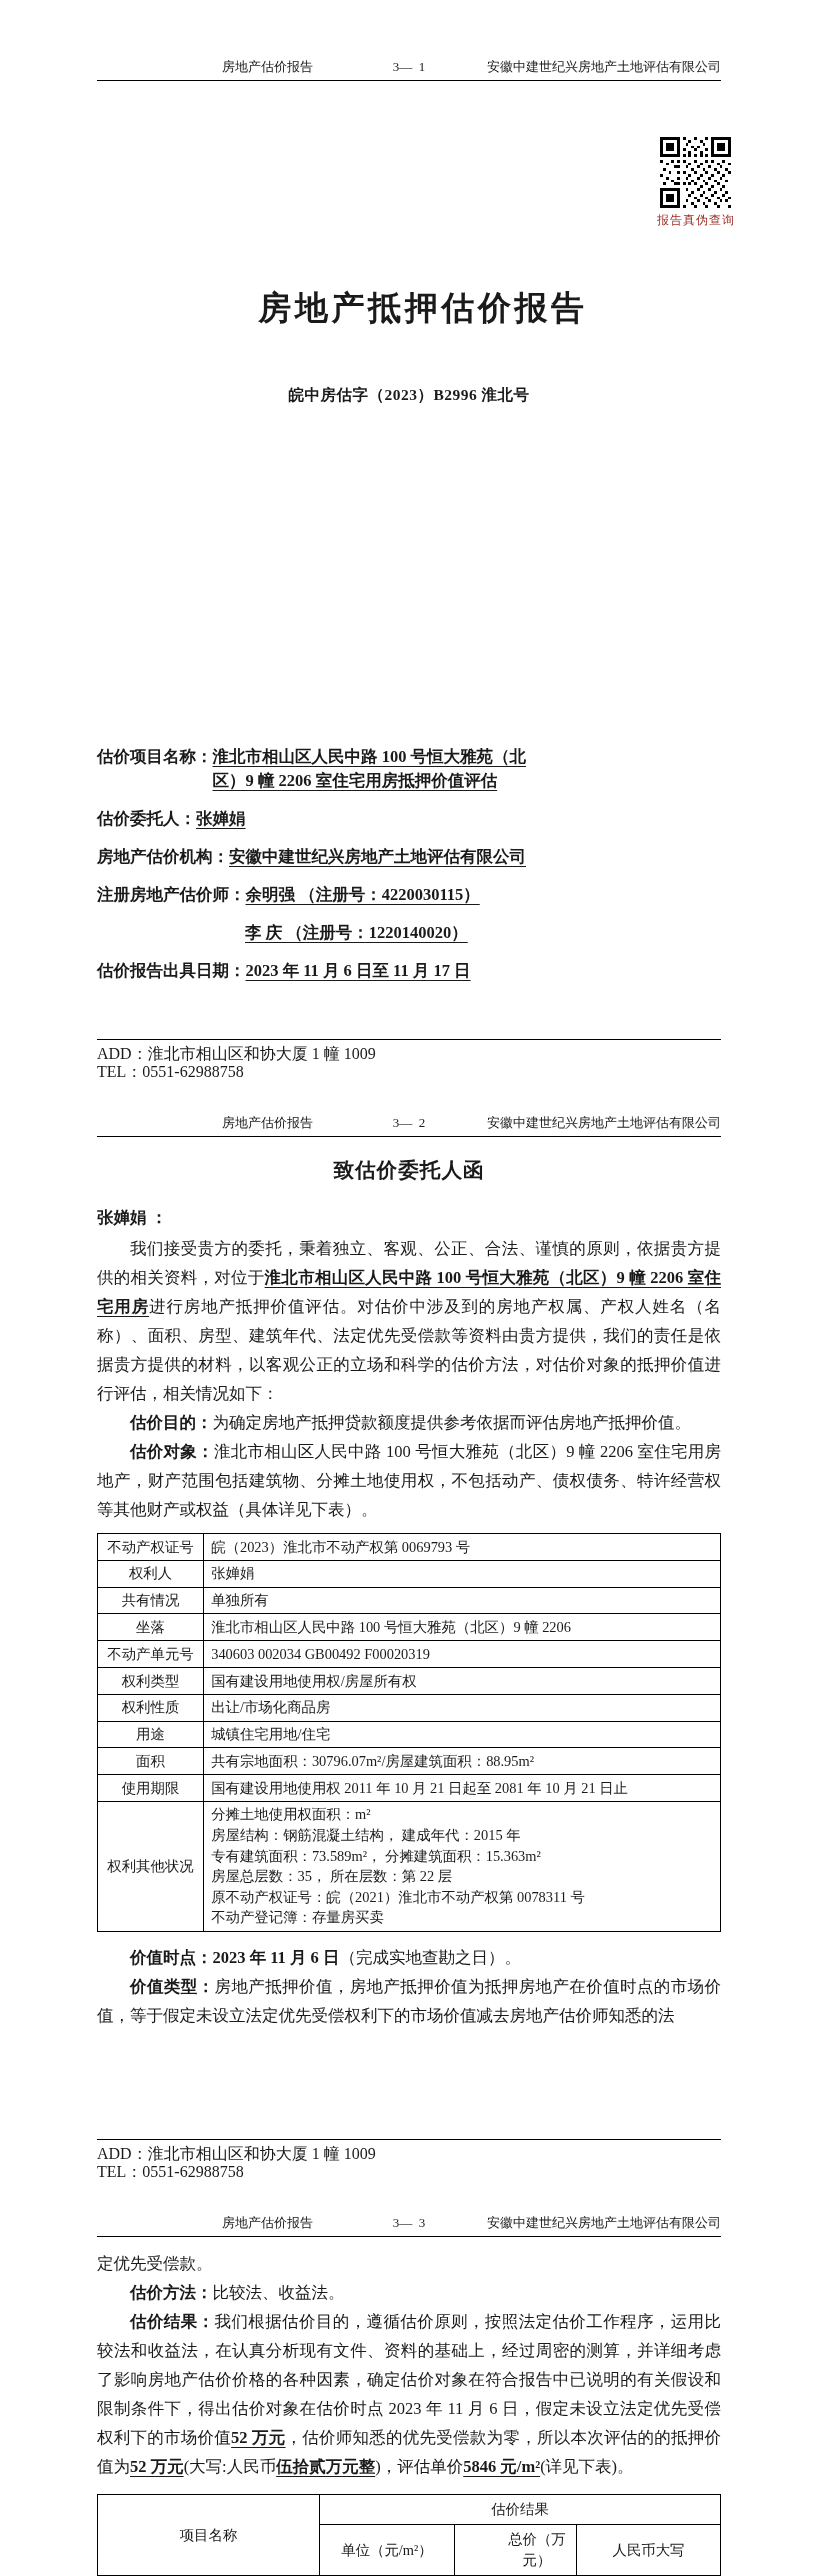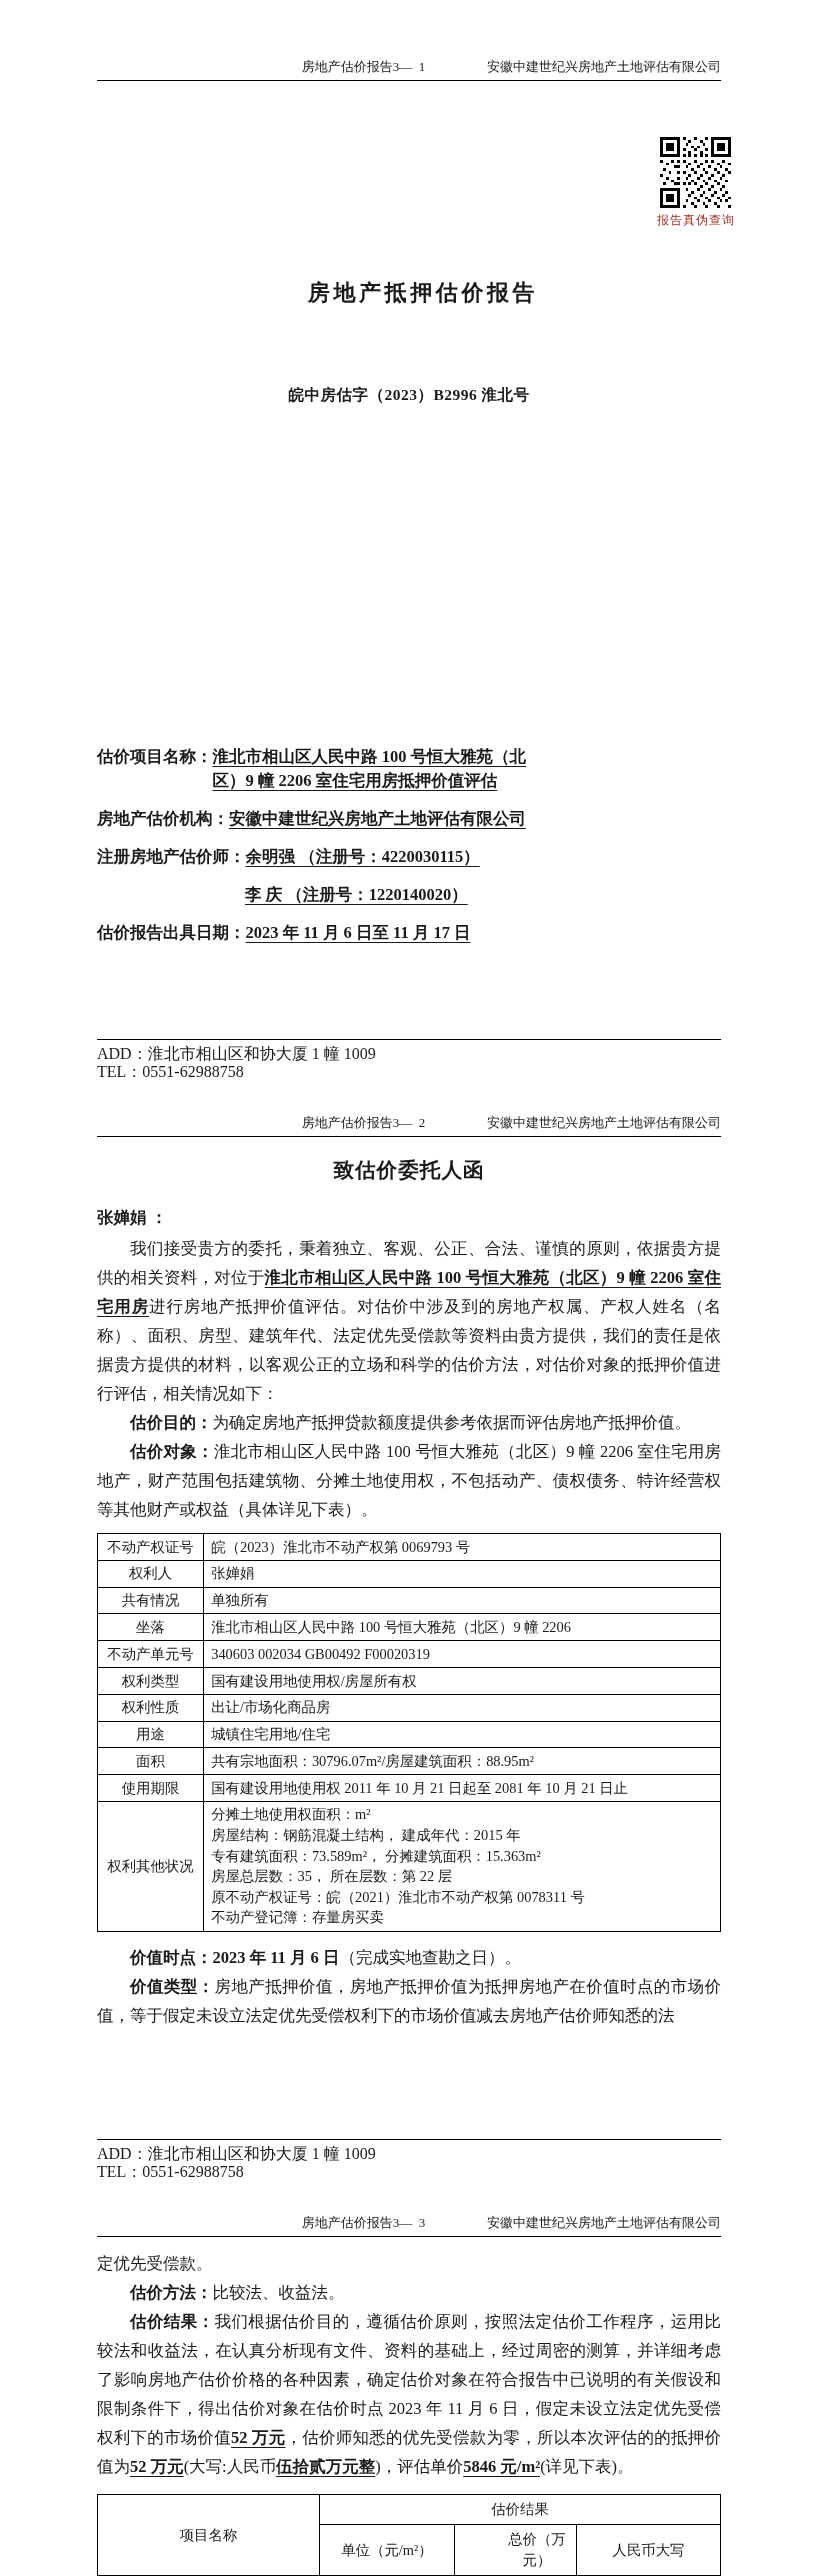--- a/index.html
+++ b/index.html
@@ -12,39 +12,39 @@
   .page { position: relative; width: 818px; height: 1100px; overflow: hidden; background: #fff; }
 
   
   .phead {
     position: absolute; left: 97px; right: 97px; top: 14.4px;
     display: grid; grid-template-columns: 1fr auto 1fr;
     font-size: 13px; line-height: 17.5px;
     border-bottom: 1px solid #000; padding-bottom: 4.1px;
   }
   .page--cover .phead { top: 58px; }
-  .phead .hl { text-align: right; margin-left: 45px; }
+  .phead .hl { text-align: center; margin-left: 45px; }
   .phead .hc { text-align: center; white-space: pre; }
   .phead .hr { text-align: right; }
   .pfoot {
     position: absolute; left: 97px; right: 97px; bottom: 19.6px;
     border-top: 1px solid #000; padding-top: 5.2px;
     font-size: 16px; line-height: 17.5px;
   }
 
   
   .qr { position: absolute; left: 660px; top: 137px; width: 71px; height: 71px; }
   .qr-caption {
     position: absolute; left: 645px; top: 212px; width: 102px;
     text-align: center; font-size: 12px; font-weight: normal;
     color: #9e2f25; letter-spacing: 1px;
   }
   .cover-title {
-    position: absolute; left: 0; right: 0; top: 278px; margin: 0;
-    text-align: center; font-size: 22px; font-weight: bold; letter-spacing: 3.6px; padding-left: 28px;
+    position: absolute; left: 0; right: 0; top: 278px; margin: 8px;
+    text-align: center; font-size: 33px; font-weight: bold; letter-spacing: 3.6px; padding-left: 28px;
   }
   .cover-subtitle {
     position: absolute; left: 0; right: 0; top: 385px;
     text-align: center; font-size: 15.5px; font-weight: bold; letter-spacing: 0.5px;
   }
   .fields { position: absolute; left: 97px; right: 87px; top: 745px; font-size: 16.5px; font-weight: bold; }
   .field { display: flex; margin-bottom: 14px; line-height: 24px; }
   .flabel { flex: 0 0 auto; white-space: pre; }
   .flabel.spacer { width: 148px; }
   .fvalue { text-decoration: underline; text-underline-offset: 3.6px; text-decoration-thickness: 1px; }
@@ -106,20 +106,24 @@
 
     <h1 class="cover-title">房地产抵押估价报告</h1>
     <div class="cover-subtitle">皖中房估字（2023）B2996 淮北号</div>
 
     <div class="fields">
       <div class="field">
         <span class="flabel">估价项目名称：</span>
         <span class="fvalue limit">淮北市相山区人民中路 100 号恒大雅苑（北区）9 幢 2206 室住宅用房抵押价值评估</span>
       </div>
       <div class="field">
+        <span class="flabel">估价委托人：</span>
+        <span class="fvalue">张婵娟</span>
+      </div>
+      <div class="field">
         <span class="flabel">房地产估价机构：</span>
         <span class="fvalue">安徽中建世纪兴房地产土地评估有限公司</span>
       </div>
       <div class="field">
         <span class="flabel">注册房地产估价师：</span>
         <span class="fvalue">余明强 （注册号：4220030115）</span>
       </div>
       <div class="field">
         <span class="flabel spacer"></span>
         <span class="fvalue">李  庆 （注册号：1220140020）</span>

